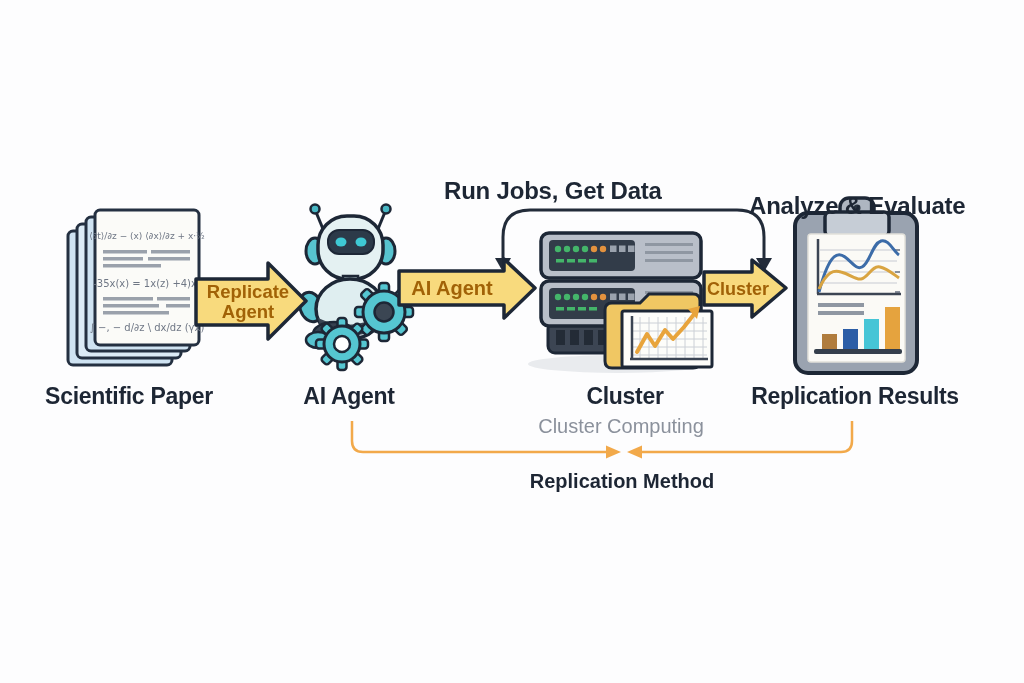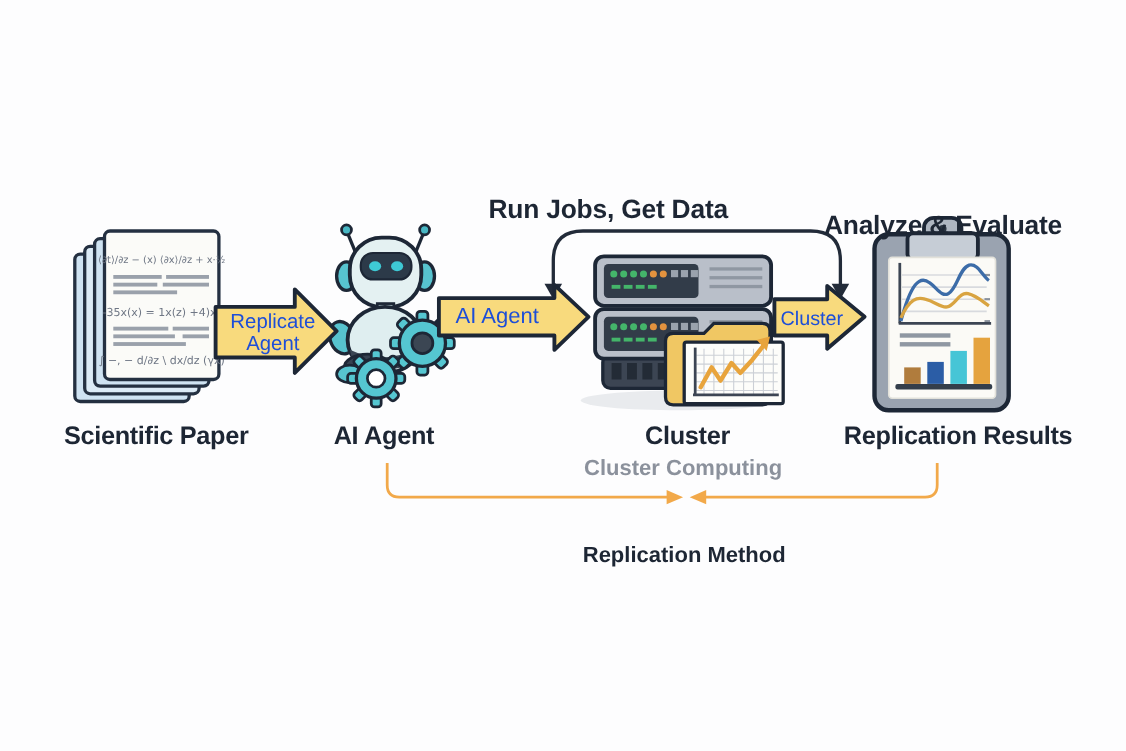--- a/index.html
+++ b/index.html
@@ -5,22 +5,22 @@
   html,body{margin:0;padding:0;background:#ffffff;}
   #stage{
     position:relative;width:1024px;height:683px;overflow:hidden;
     background:#fdfdfe;
     font-family:"Liberation Sans", sans-serif;
   }
   #artwork{position:absolute;left:0;top:0;width:1024px;height:683px;}
   .lbl{position:absolute;color:#1d2634;text-align:center;white-space:nowrap;}
   .lbl-node{font-size:23px;font-weight:700;letter-spacing:-0.3px;}
   .lbl-top{font-size:24px;font-weight:700;letter-spacing:-0.2px;}
-  .lbl-arrow{color:#1d4ed8;font-weight:400;}
-  .lbl-gray{color:#8b919c;font-size:20px;font-weight:700;}
+  .lbl-arrow{color:#a16207;font-weight:700;}
+  .lbl-gray{color:#8b919c;font-size:20px;font-weight:400;}
   .lbl-bottom{font-size:20px;font-weight:700;}
   svg text.formula{font-family:"DejaVu Sans", sans-serif;fill:#6f7785;}
 </style>
 </head>
 <body>
 
 <div id="stage">
 
   <svg id="artwork" viewBox="0 0 1024 683">
 
@@ -249,21 +249,21 @@
   <div class="lbl lbl-top" style="left:444px;top:177px;width:200px;">Run Jobs, Get Data</div>
   <div class="lbl lbl-top" style="left:749px;top:192px;width:200px;">Analyze &amp; Evaluate</div>
 
   <div class="lbl lbl-arrow" style="left:192px;top:282px;width:112px;font-size:18.5px;line-height:20px;">
     <div>Replicate</div>
     <div>Agent</div>
   </div>
   <div class="lbl lbl-arrow" style="left:400px;top:277px;width:104px;font-size:20px;">AI Agent</div>
   <div class="lbl lbl-arrow" style="left:702px;top:279px;width:72px;font-size:18px;">Cluster</div>
 
-  <div class="lbl lbl-node" style="left:42px;top:383px;width:200px;">Scientific Paper</div>
+  <div class="lbl lbl-node" style="left:29px;top:383px;width:200px;">Scientific Paper</div>
   <div class="lbl lbl-node" style="left:249px;top:383px;width:200px;">AI Agent</div>
   <div class="lbl lbl-node" style="left:525px;top:383px;width:200px;">Cluster</div>
-  <div class="lbl lbl-node" style="left:745px;top:383px;width:220px;margin-left:16px;">Replication Results</div>
+  <div class="lbl lbl-node" style="left:745px;top:383px;width:220px;">Replication Results</div>
 
   <div class="lbl lbl-gray" style="left:521px;top:415px;width:200px;">Cluster Computing</div>
-  <div class="lbl lbl-bottom" style="left:512px;top:470px;width:220px;margin-top:24px;">Replication Method</div>
+  <div class="lbl lbl-bottom" style="left:512px;top:470px;width:220px;">Replication Method</div>
 
 </div>
 
 </body></html>

